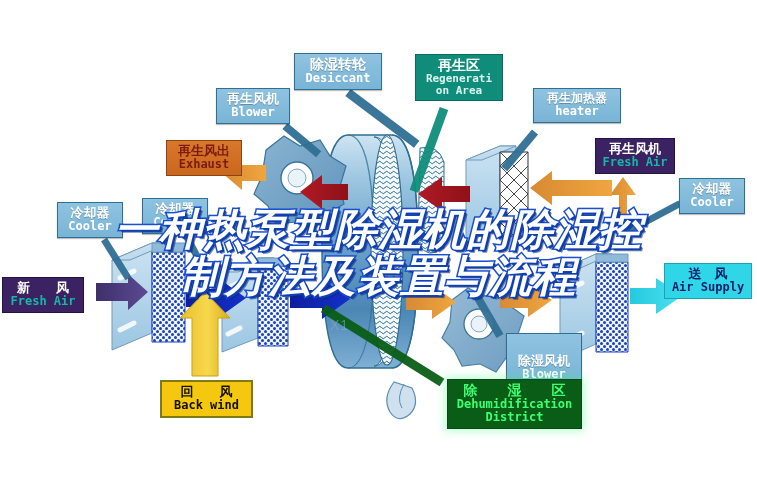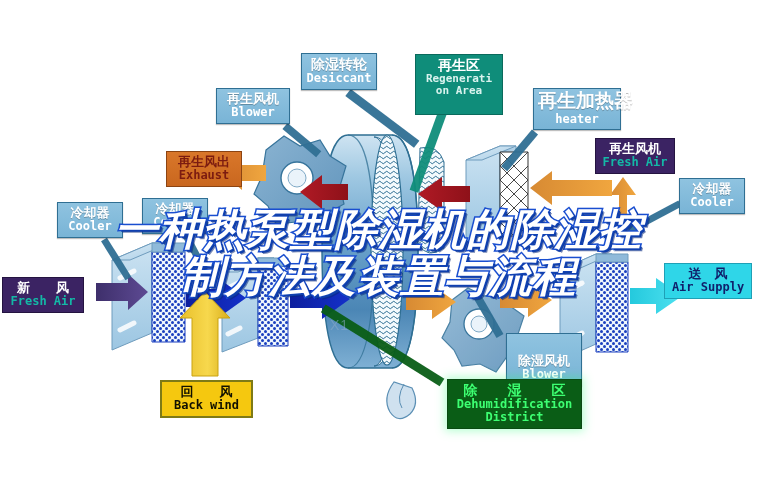--- a/index.html
+++ b/index.html
@@ -354,52 +354,52 @@
   <div class="leader" style="left:348px;top:88px;width:86px;height:9px;transform:rotate(37deg);"></div>
   <div class="leader" style="left:285px;top:122px;width:44px;height:8px;transform:rotate(40deg);"></div>
   <div class="leader leader-teal" style="left:444px;top:104px;width:88px;height:9px;transform:rotate(110deg);"></div>
   <div class="leader" style="left:535px;top:128px;width:48px;height:8px;transform:rotate(130deg);"></div>
   <div class="leader" style="left:680px;top:200px;width:58px;height:7px;transform:rotate(152deg);"></div>
   <div class="leader" style="left:104px;top:236px;width:46px;height:7px;transform:rotate(58deg);"></div>
   <div class="leader" style="left:186px;top:232px;width:40px;height:7px;transform:rotate(62deg);"></div>
   <div class="leader" style="left:500px;top:332px;width:48px;height:8px;transform:rotate(-120deg);"></div>
   <div class="leader leader-green" style="left:442px;top:378px;width:140px;height:9px;transform:rotate(-148deg);"></div>
 
-  <div class="label lbl-blue" style="left:301px;top:53px;width:76px;padding:3px 4px 4px;">
+  <div class="label lbl-blue" style="left:294px;top:53px;width:88px;padding:3px 4px 4px;">
     <span class="cn" style="font-size:14px;">除湿转轮</span>
     <span class="en" style="font-size:12px;">Desiccant</span>
   </div>
 
   <div class="label lbl-blue" style="left:216px;top:88px;width:74px;padding:3px 4px 4px;">
     <span class="cn" style="font-size:13px;">再生风机</span>
     <span class="en" style="font-size:12px;">Blower</span>
   </div>
 
-  <div class="label lbl-teal" style="left:415px;top:54px;width:88px;padding:3px 3px 17px;">
+  <div class="label lbl-teal" style="left:415px;top:54px;width:88px;padding:3px 3px 3px;">
     <span class="cn" style="font-size:14px;">再生区</span>
     <span class="en" style="font-size:11px;">Regenerati</span>
     <span class="en" style="font-size:11px;">on Area</span>
   </div>
 
   <div class="label lbl-blue" style="left:533px;top:88px;width:88px;padding:3px 4px 4px;">
-    <span class="cn" style="font-size:19px;font-family:Liberation Mono, monospace;">再生加热器</span>
+    <span class="cn" style="font-size:12px;">再生加热器</span>
     <span class="en" style="font-size:12px;">heater</span>
   </div>
 
   <div class="label lbl-purple" style="left:595px;top:138px;width:80px;padding:3px 4px 4px;">
     <span class="cn" style="font-size:13px;">再生风机</span>
     <span class="en" style="font-size:12px;">Fresh Air</span>
   </div>
 
   <div class="label lbl-blue" style="left:679px;top:178px;width:66px;padding:3px 4px 4px;">
     <span class="cn" style="font-size:13px;">冷却器</span>
     <span class="en" style="font-size:12px;">Cooler</span>
   </div>
 
-  <div class="label lbl-orange" style="left:166px;top:151px;width:76px;padding:3px 4px 4px;">
+  <div class="label lbl-orange" style="left:166px;top:140px;width:76px;padding:3px 4px 4px;">
     <span class="cn" style="font-size:13px;">再生风出</span>
     <span class="en" style="font-size:12px;">Exhaust</span>
   </div>
 
   <div class="label lbl-blue" style="left:57px;top:202px;width:66px;padding:3px 4px 4px;">
     <span class="cn" style="font-size:13px;">冷却器</span>
     <span class="en" style="font-size:12px;">Cooler</span>
   </div>
 
   <div class="label lbl-blue" style="left:142px;top:198px;width:66px;padding:3px 4px 4px;z-index:3;">

